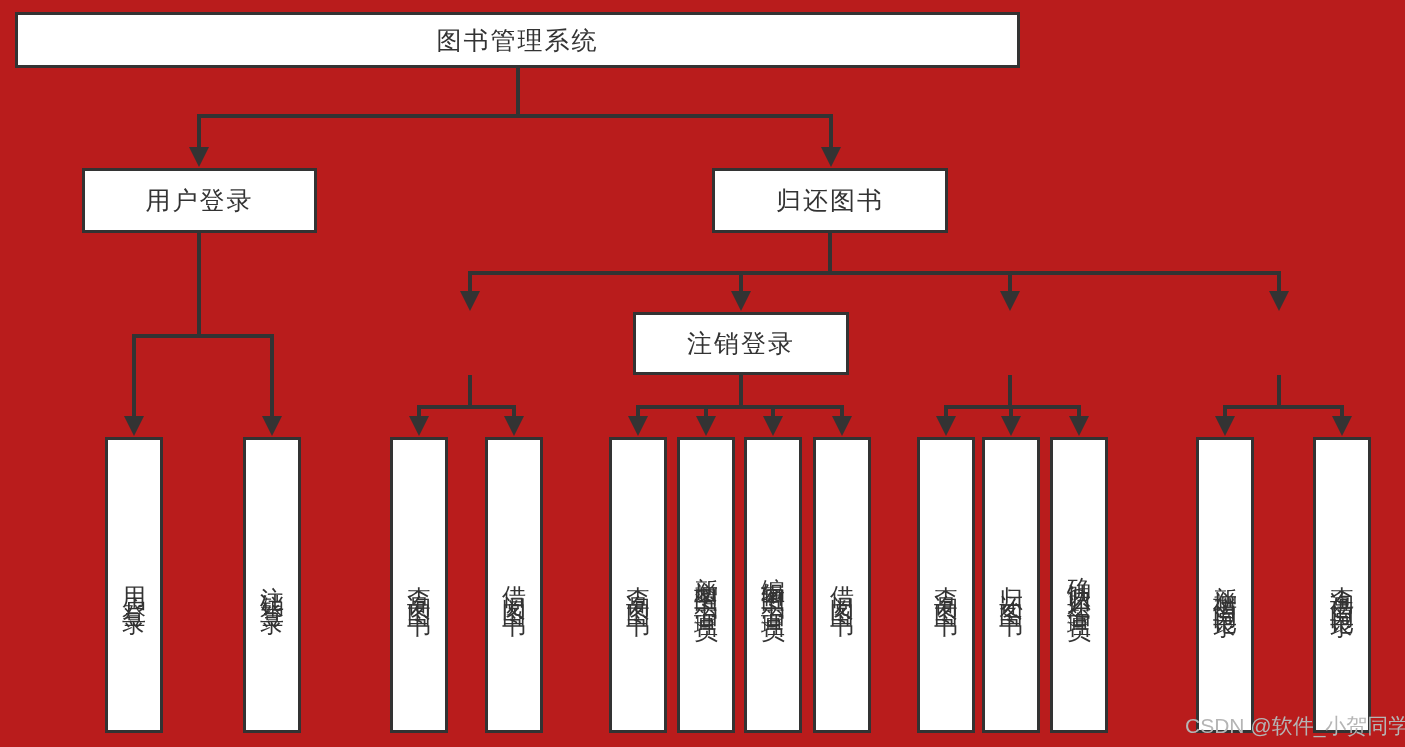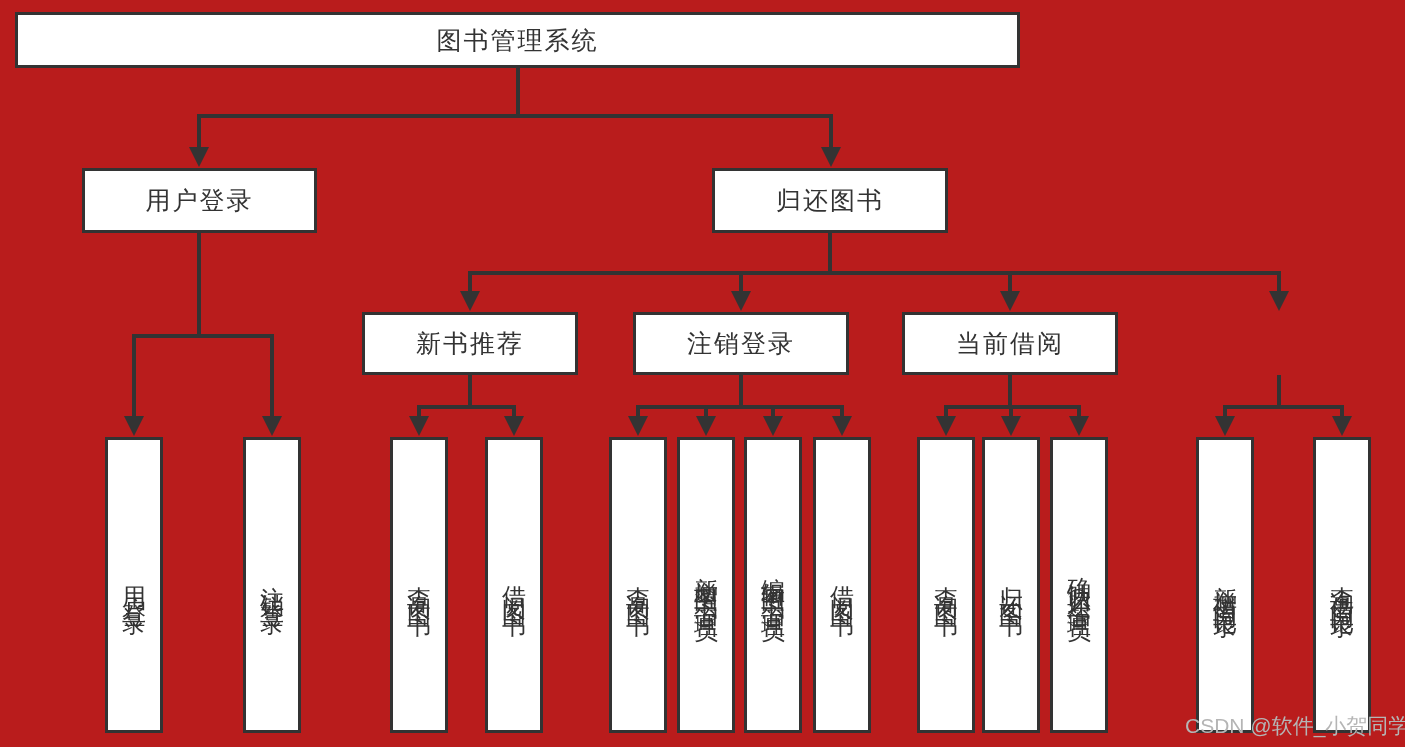--- a/index.html
+++ b/index.html
@@ -105,28 +105,22 @@
   <div class="arr" style="left:132px; top:336px; height:81px;"></div>
   <div class="arr" style="left:270px; top:336px; height:81px;"></div>
 
   <div class="vl" style="left:828px; top:233px; height:42px;"></div>
   <div class="hl" style="left:468px; top:271px; width:813px;"></div>
   <div class="arr" style="left:468px;  top:273px; height:19px;"></div>
   <div class="arr" style="left:739px;  top:273px; height:19px;"></div>
   <div class="arr" style="left:1008px; top:273px; height:19px;"></div>
   <div class="arr" style="left:1277px; top:273px; height:19px;"></div>
 
-  <div class="node" style="left:362px; top:312px; width:216px; height:63px;">
-    <span>新书推荐</span>
-  </div>
   <div class="node" style="left:633px; top:312px; width:216px; height:63px;">
     <span>注销登录</span>
-  </div>
-  <div class="node" style="left:902px; top:312px; width:216px; height:63px;">
-    <span>当前借阅</span>
   </div>
 
   <div class="vl" style="left:468px; top:375px; height:34px;"></div>
   <div class="hl" style="left:417px; top:405px; width:99px;"></div>
   <div class="arr" style="left:417px; top:407px; height:10px;"></div>
   <div class="arr" style="left:512px; top:407px; height:10px;"></div>
 
   <div class="vl" style="left:739px; top:375px; height:34px;"></div>
   <div class="hl" style="left:636px; top:405px; width:208px;"></div>
   <div class="arr" style="left:636px; top:407px; height:10px;"></div>

